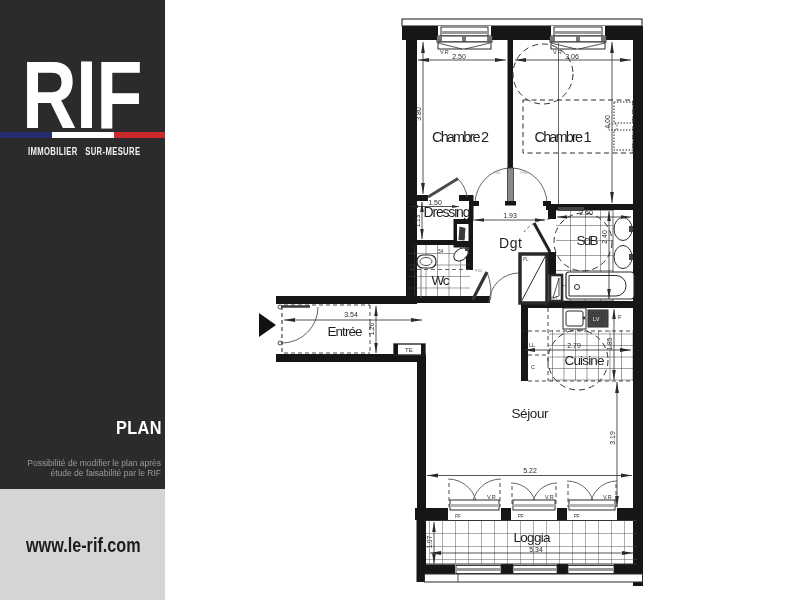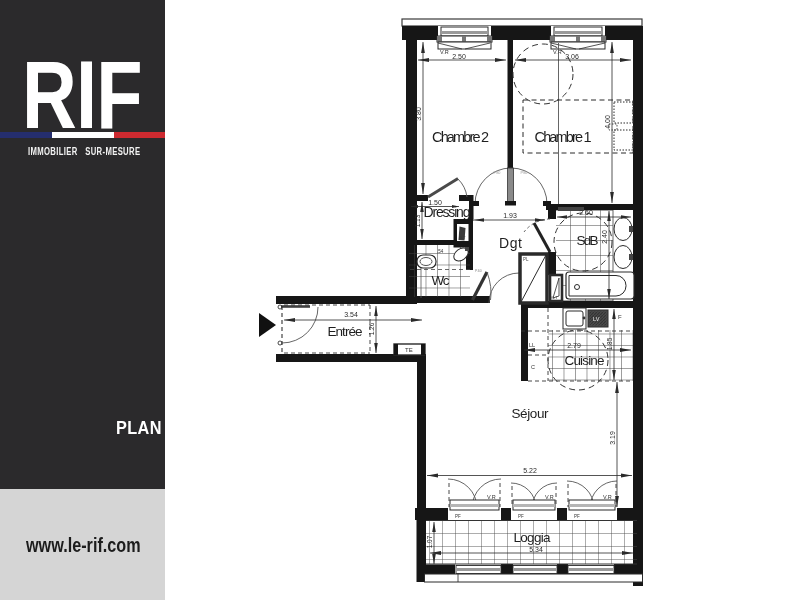--- a/index.html
+++ b/index.html
@@ -20,20 +20,21 @@
   <div class="abs" style="left:0;top:132px;width:52px;height:6px;background:#252e6e;"></div>
 
   <div class="abs" style="left:52px;top:132px;width:62px;height:6px;background:#ffffff;"></div>
 
   <div class="abs" style="left:114px;top:132px;width:51px;height:6px;background:#cd2a30;"></div>
 
   <div class="abs" style="filter:grayscale(1);left:28px;top:145px;white-space:nowrap;color:#f2f2f2;font-size:11px;font-weight:bold;letter-spacing:0.5px;transform:scaleX(0.70);transform-origin:0 50%;">IMMOBILIER&nbsp;&nbsp;&nbsp;SUR-MESURE</div>
 
   <div class="abs" style="filter:grayscale(1);left:0;top:417px;width:162px;text-align:right;color:#ffffff;font-size:18.5px;font-weight:bold;letter-spacing:0.5px;transform:scaleX(0.88);transform-origin:100% 50%;">PLAN</div>
 
+  <div class="abs" style="filter:grayscale(1);left:0;top:459px;width:161px;text-align:right;color:#9a9a9a;font-size:8.5px;line-height:9.5px;">Possibilité de modifier le plan après<br>étude de faisabilité par le RIF</div>
 
   <div class="abs" style="filter:grayscale(1);left:26px;top:534px;white-space:nowrap;color:#1c1c1c;font-size:20px;font-weight:bold;transform:scaleX(0.81);transform-origin:0 50%;">www.le-rif.com</div>
 
   <svg class="abs" style="left:0;top:0;filter:grayscale(1);" width="800" height="600" viewBox="0 0 800 600">
     <defs>
       <pattern id="tile13" width="13" height="13" patternUnits="userSpaceOnUse">
         <path d="M13 0H0V13" fill="none" stroke="#4a4a4a" stroke-width="0.9"></path>
       </pattern>
       <pattern id="tile11" width="11.5" height="11.5" patternUnits="userSpaceOnUse">
         <path d="M11.5 0H0V11.5" fill="none" stroke="#404040" stroke-width="1"></path>

